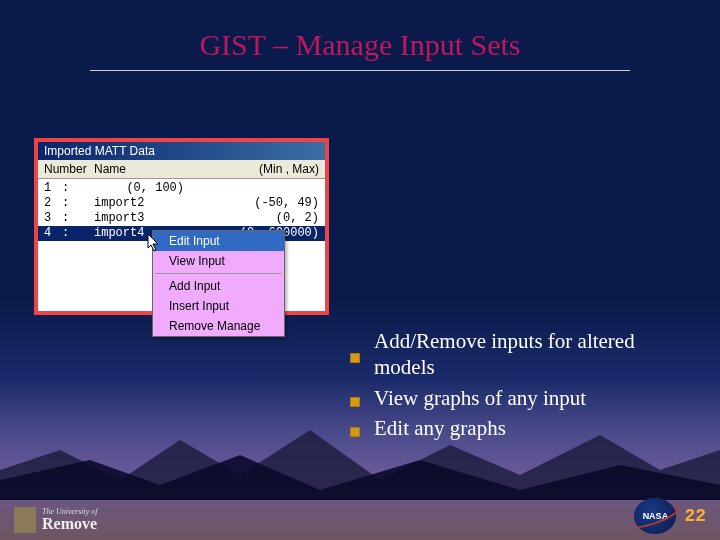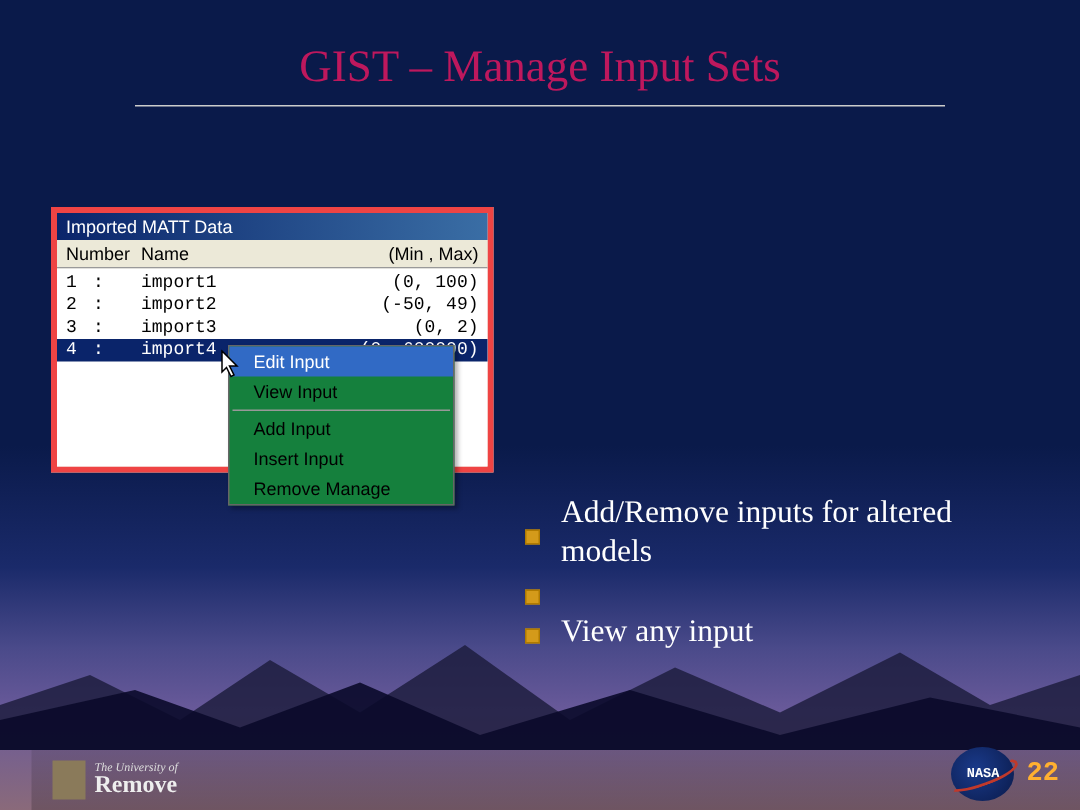--- a/index.html
+++ b/index.html
@@ -39,24 +39,24 @@
   .data-row {
     display: flex; padding: 0 6px; line-height: 15px;
   }
   .data-row.selected { background: #0a246a; color: #fff; }
   .c-num { width: 18px; }
   .c-sep { width: 32px; }
   .c-name { flex: 1; }
   .c-range { width: 90px; text-align: right; }
   .context-menu {
     position: absolute; left: 152px; top: 230px;
-    background: #15803d; border: 1px solid #666;
+    background: #f0abfc; border: 1px solid #666;
     box-shadow: 2px 2px 3px rgba(0,0,0,.3);
     font-family: Arial, sans-serif; font-size: 12px; color: #000;
-    width: 151px;
+    width: 133px;
   }
   .menu-item { padding: 3px 16px; }
   .menu-item.hover { background: #316ac5; color: #fff; }
   .menu-sep { border-top: 1px solid #999; margin: 2px 2px; }
   .cursor {
     position: absolute; left: 147px; top: 233px; width: 14px; height: 20px;
   }
   .bullets {
     position: absolute; left: 350px; top: 328px; right: 40px;
     font-size: 21px; line-height: 1.25;
@@ -66,36 +66,36 @@
     width: 10px; height: 10px; background: #d49a1a;
     border: 1px solid #b07a00; margin: 8px 14px 0 0; flex: none;
   }
   .mountains {
     position: absolute; bottom: 40px; left: 0; right: 0; height: 80px;
     pointer-events: none;
   }
   .footer {
     position: absolute; bottom: 0; left: 0; right: 0; height: 40px;
     background: linear-gradient(to bottom, rgba(0,0,0,.1), rgba(0,0,0,.2));
-    display: flex; align-items: center; padding: 0 14px; margin-left: 21px;
+    display: flex; align-items: center; padding: 0 14px;
   }
   .ulogo { display: flex; align-items: center; gap: 6px; font-family: 'Times New Roman', serif; }
   .ulogo .icon { width: 22px; height: 26px; background: #8a7a5a; }
   .ulogo .txt { line-height: 1; }
   .ulogo .line1 { font-size: 8px; color: #ddd; font-style: italic; }
   .ulogo .line2 { font-size: 16px; font-weight: bold; color: #eee; }
   .right-footer {
     position: absolute; right: 14px; bottom: 6px;
     display: flex; align-items: center; gap: 8px;
   }
   .nasa {
     width: 42px; height: 36px; border-radius: 50%;
     background: radial-gradient(circle at 40% 40%, #1a3a8a, #0a1a4a);
     display: flex; align-items: center; justify-content: center;
-    color: #fff; font-family: Liberation Mono, monospace; font-size: 9px; font-weight: bold;
+    color: #fff; font-family: Liberation Sans, sans-serif; font-size: 9px; font-weight: bold;
     position: relative;
   }
   .nasa::after {
     content: ""; position: absolute; width: 46px; height: 10px;
     border: 2px solid #c0392b; border-radius: 50%;
     transform: rotate(-20deg); border-top-color: transparent; border-left-color: transparent;
     left: -4px; top: 12px;
   }
   .pagenum { color: #ffb030; font-weight: bold; font-size: 18px; font-family: Liberation Mono, monospace; }
 </style>
@@ -109,21 +109,20 @@
   <div class="panel-title">Imported MATT Data</div>
   <div class="panel-header">
     <div class="col-num">Number</div>
     <div class="col-name">Name</div>
     <div class="col-range">(Min , Max)</div>
   </div>
   <div class="data-body">
     <div class="data-row">
       <span class="c-num">1</span>
       <span class="c-sep">:</span>
-      <span class="c-name">import1</span>
       <span class="c-range">(0, 100)</span>
     </div>
     <div class="data-row">
       <span class="c-num">2</span>
       <span class="c-sep">:</span>
       <span class="c-name">import2</span>
       <span class="c-range">(-50, 49)</span>
     </div>
     <div class="data-row">
       <span class="c-num">3</span>
@@ -153,24 +152,25 @@
   <path d="M1 1 L1 15 L4 12 L7 18 L9 17 L6 11 L11 11 Z" fill="#fff" stroke="#000" stroke-width="1"></path>
 </svg>
 
 <div class="bullets">
   <div class="brow">
     <div class="bsq"></div>
     <div>Add/Remove inputs for altered models</div>
   </div>
   <div class="brow">
     <div class="bsq"></div>
+    <div>View graphs of any input</div>
   </div>
   <div class="brow">
     <div class="bsq"></div>
-    <div>View any input</div>
+    <div>Edit any graphs</div>
   </div>
 </div>
 
 <svg class="mountains" viewBox="0 0 720 80" preserveAspectRatio="none">
   <path d="M0 80 L0 50 L60 30 L120 60 L180 20 L240 55 L310 10 L380 60 L450 25 L520 55 L600 15 L660 50 L720 30 L720 80 Z" fill="#1a1a3a" opacity="0.8"></path>
   <path d="M0 80 L0 60 L90 40 L160 65 L240 35 L320 70 L420 40 L520 70 L620 45 L720 65 L720 80 Z" fill="#0a0a2a" opacity="0.9"></path>
 </svg>
 
 <div class="footer">
   <div class="ulogo">

